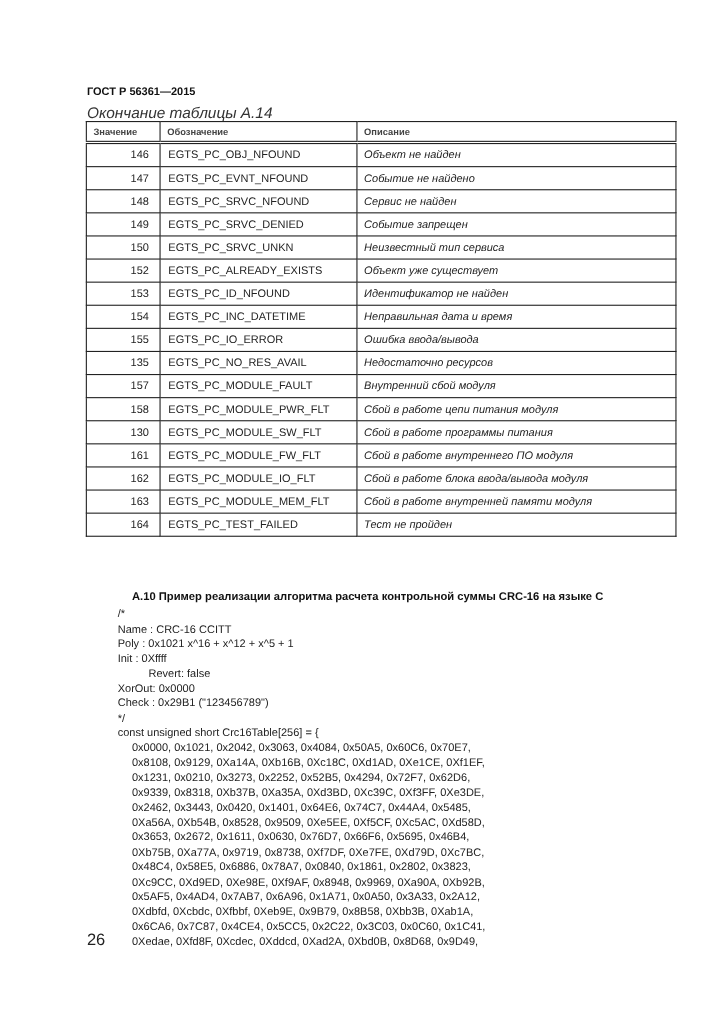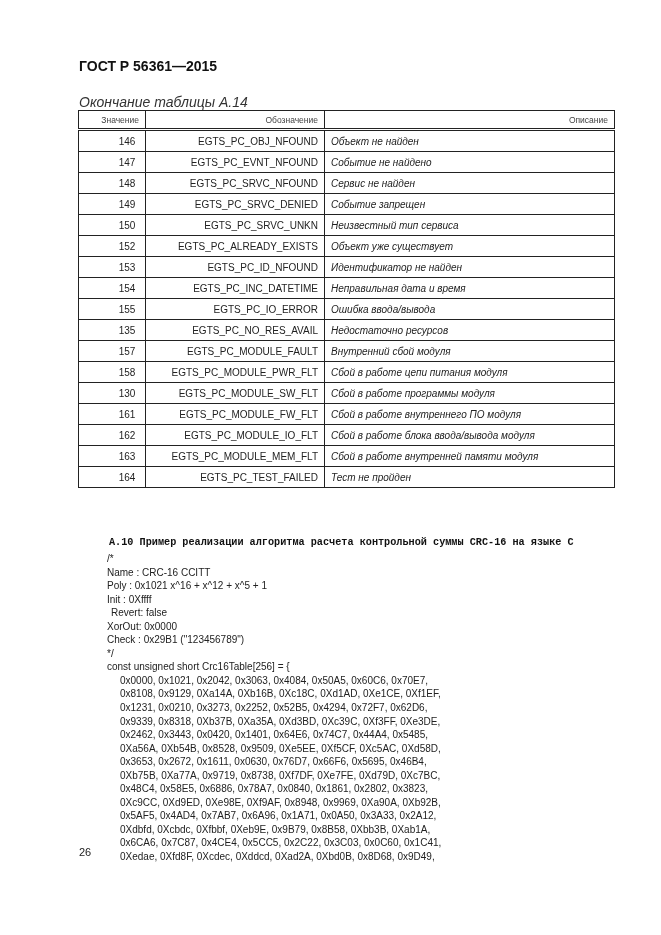--- a/index.html
+++ b/index.html
@@ -1,61 +1,61 @@
 <!DOCTYPE html>
 <html><head>
 <meta charset="utf-8">
 <style>
   html, body { margin: 0; padding: 0; background: #ffffff; }
   body {
     width: 661px; height: 935px; position: relative; overflow: hidden;
     font-family: "Liberation Sans", sans-serif; color: #222;
   }
   .doc-header {
-    position: absolute; left: 79px; top: 58px;
-    font-weight: bold; font-size: 14px; color: #111;
+    position: absolute; left: 79px; top: 78px;
+    font-weight: bold; font-size: 10px; color: #111;
   }
   .table-caption {
     position: absolute; left: 79px; top: 94px;
     font-style: italic; font-size: 14px; color: #333;
   }
   table.codes {
     position: absolute; left: 78px; top: 110px;
     width: 536px; border-collapse: collapse; table-layout: fixed;
     font-size: 10px; color: #222;
   }
   table.codes col.c1 { width: 67px; }
   table.codes col.c2 { width: 179px; }
   table.codes col.c3 { width: 290px; }
   table.codes th, table.codes td {
     border: 1px solid #222; padding: 0 6px; height: 20px;
     white-space: nowrap; overflow: hidden;
   }
   table.codes th {
-    font-weight: normal; font-size: 8.5px; color: #444; height: 17px;
-    text-align: right; border-bottom: 3px double #222;
+    font-weight: bold; font-size: 8.5px; color: #444; height: 17px;
+    text-align: left; border-bottom: 3px double #222;
   }
   table.codes td.val { text-align: center; padding-left: 36px; }
-  table.codes td.name { padding-left: 7px; text-align: right; }
+  table.codes td.name { padding-left: 7px; }
   table.codes td.desc { padding-left: 6px; font-style: italic; }
   .section-title {
-    position: absolute; left: 109px; top: 537px;
-    font-weight: bold; font-size: 10.2px; color: #111; font-family: Liberation Mono, monospace;
+    position: absolute; left: 120px; top: 537px;
+    font-weight: bold; font-size: 10.2px; color: #111;
   }
   .code-block {
     position: absolute; left: 107px; top: 552px;
     font-size: 10px; line-height: 13.55px; color: #222;
     white-space: pre; margin: 0;
   }
   .code-line { display: block; }
-  .code-line.indent1 { padding-left: 4px; }
+  .code-line.indent1 { padding-left: 4px; margin-left: 24px; }
   .code-line.indent2 { padding-left: 13px; }
   .page-number {
     position: absolute; left: 79px; top: 846px;
-    font-size: 11px; color: #222;
+    font-size: 15px; color: #222;
   }
 </style>
 </head>
 <body>
 
 <div class="doc-header">ГОСТ Р 56361—2015</div>
 
 <div class="table-caption">Окончание таблицы А.14</div>
 
 <table class="codes">
@@ -128,21 +128,21 @@
         <td class="desc">Внутренний сбой модуля</td>
       </tr>
       <tr>
         <td class="val">158</td>
         <td class="name">EGTS_PC_MODULE_PWR_FLT</td>
         <td class="desc">Сбой в работе цепи питания модуля</td>
       </tr>
       <tr>
         <td class="val">130</td>
         <td class="name">EGTS_PC_MODULE_SW_FLT</td>
-        <td class="desc">Сбой в работе программы модуля</td>
+        <td class="desc">Сбой в работе программы питания</td>
       </tr>
       <tr>
         <td class="val">161</td>
         <td class="name">EGTS_PC_MODULE_FW_FLT</td>
         <td class="desc">Сбой в работе внутреннего ПО модуля</td>
       </tr>
       <tr>
         <td class="val">162</td>
         <td class="name">EGTS_PC_MODULE_IO_FLT</td>
         <td class="desc">Сбой в работе блока ввода/вывода модуля</td>

